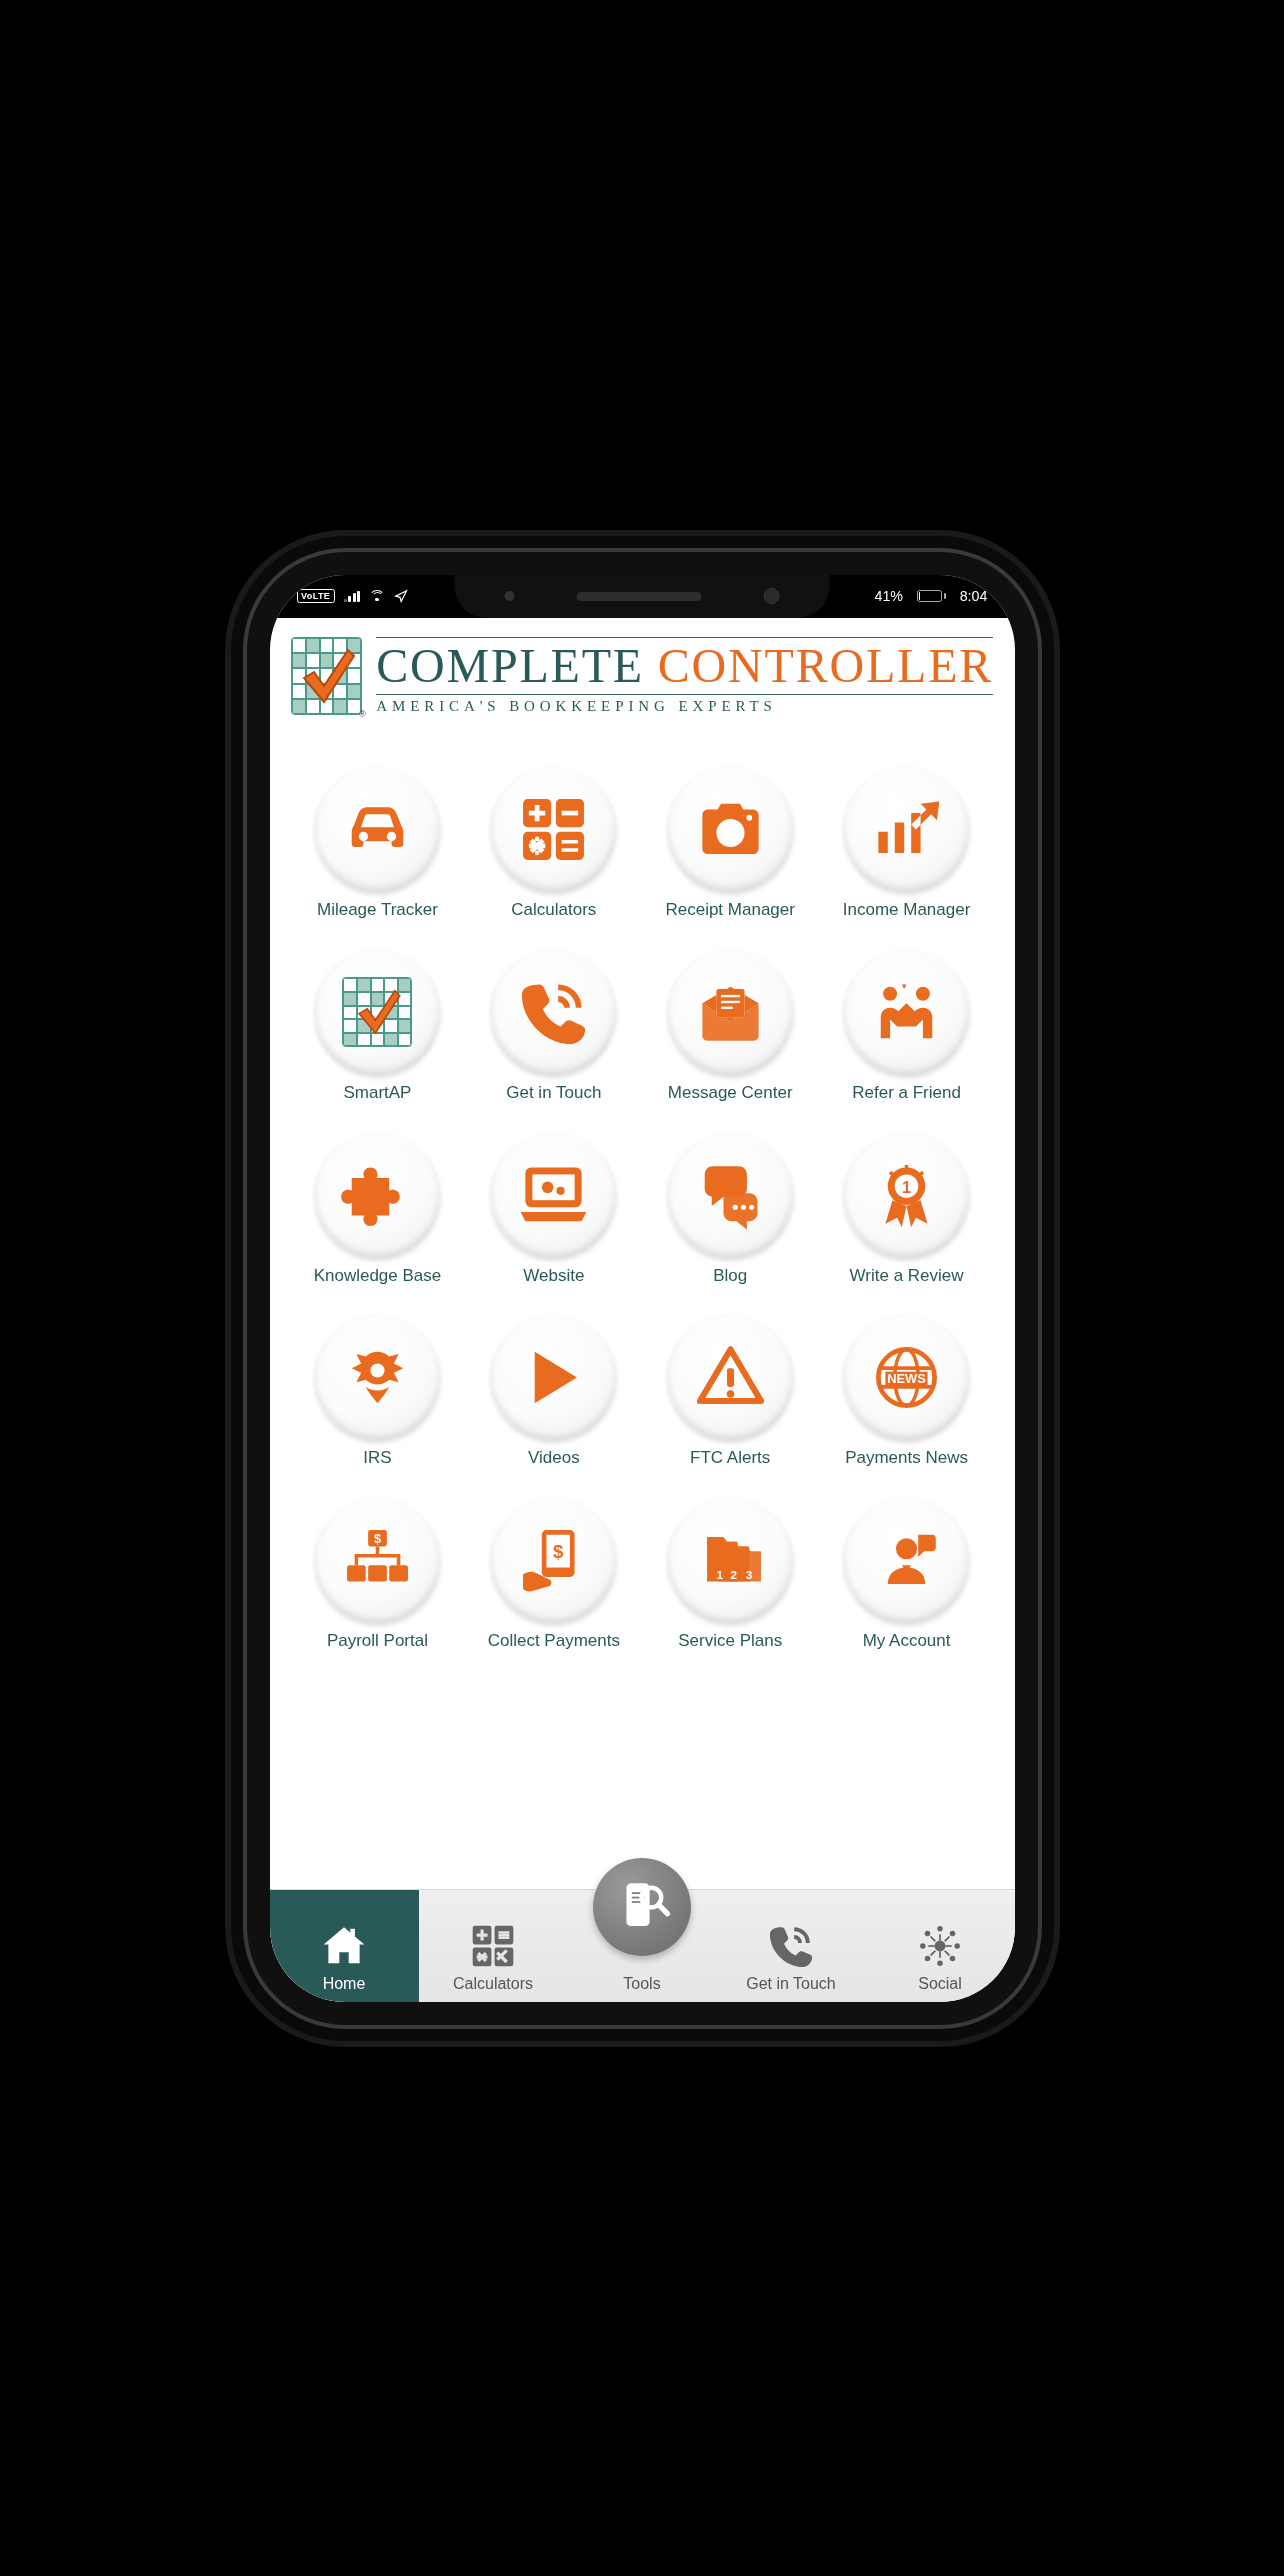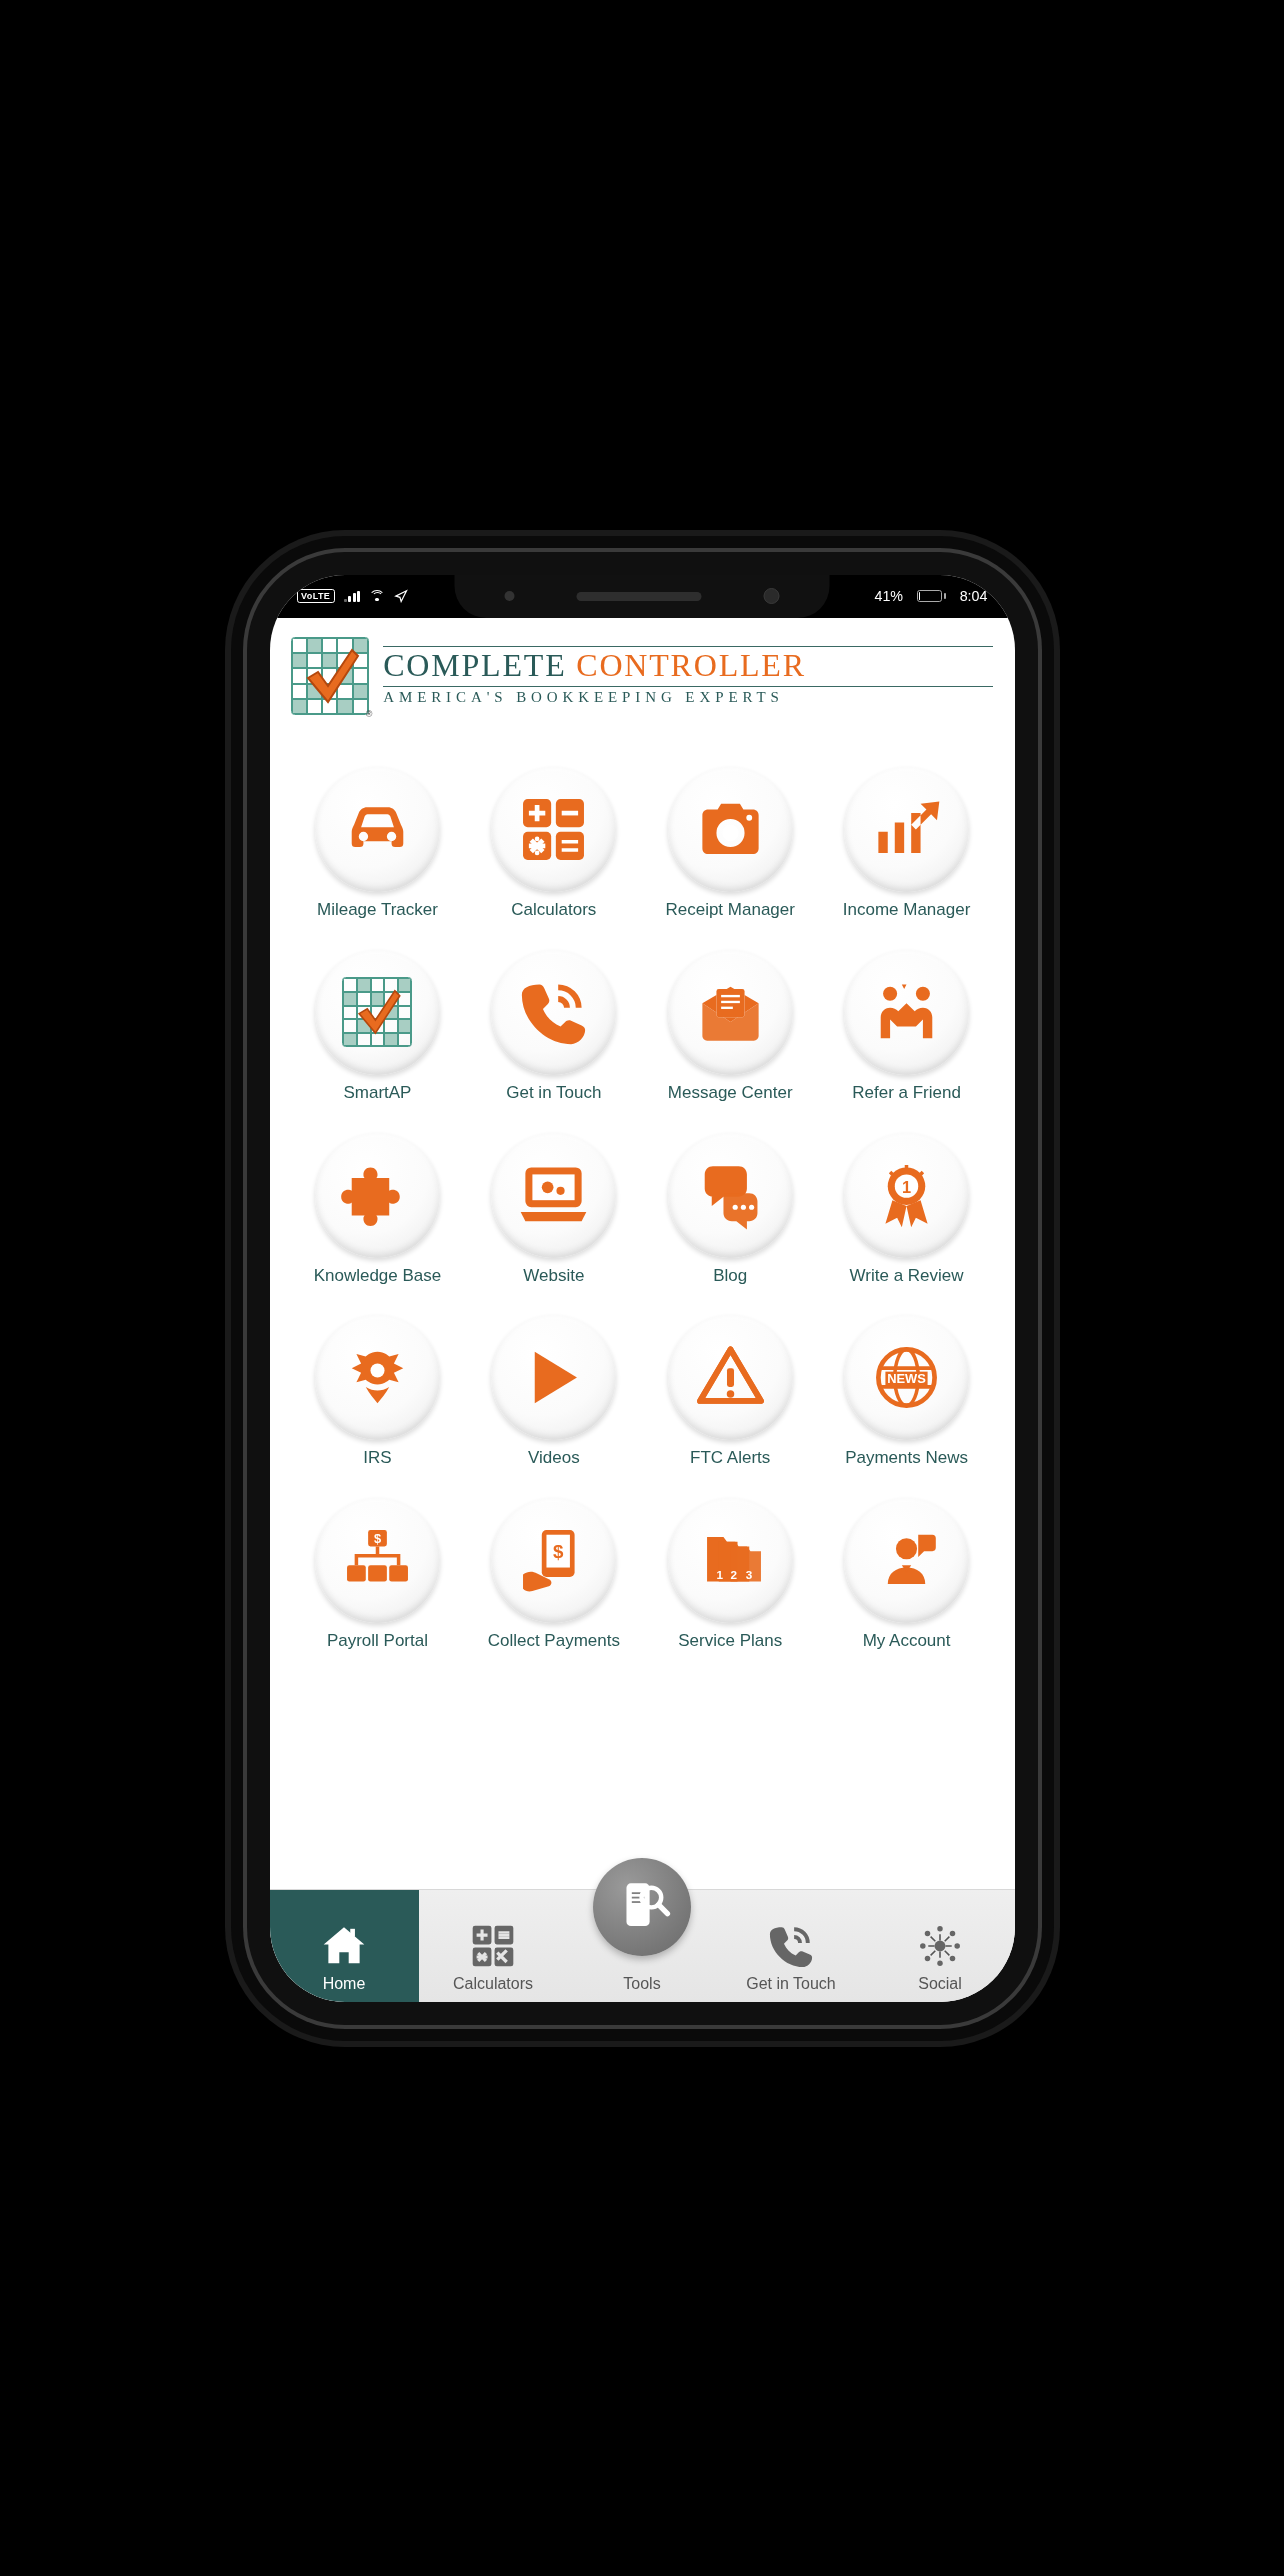--- a/index.html
+++ b/index.html
@@ -68,21 +68,21 @@
     width:100%;height:100%;border:1.8px solid #4a9a89;border-radius:3.6px;overflow:hidden;box-sizing:border-box;
   }
   .logo-grid div{border:0.9px solid #4a9a89;box-sizing:border-box;}
   .logo-grid .f{background:#a8cec3;}
   .logo-check{position:absolute;inset:0;display:flex;align-items:center;justify-content:center;}
   .logo-check svg{width:64px;height:64px;}
   .logo-reg{position:absolute;right:-3.6px;bottom:-3.6px;font-size:9px;color:#444;}
 
   .logo-text{flex:1;}
   .logo-line{border-top:1.8px solid #3a6964;border-bottom:1.8px solid #3a6964;padding:2.7px 0;}
-  .brand{font-family:"Georgia","Times New Roman",serif;font-size:32px;letter-spacing:1.8px;line-height:1.05;white-space:nowrap;}
+  .brand{font-family:"Georgia","Times New Roman",serif;font-size:48px;letter-spacing:1.8px;line-height:1.05;white-space:nowrap;}
   .brand .w1{color:#2a5a58;}
   .brand .w2{color:var(--orange);}
   .tagline{font-family:"Georgia",serif;font-size:15px;letter-spacing:4.9px;color:#2a5a58;text-transform:uppercase;padding-top:2.7px;white-space:nowrap;}
 
   
   .grid{
     padding:45px 26px 18px;
     display:grid;grid-template-columns:repeat(4,1fr);
     column-gap:12.5px;row-gap:30px;
   }

